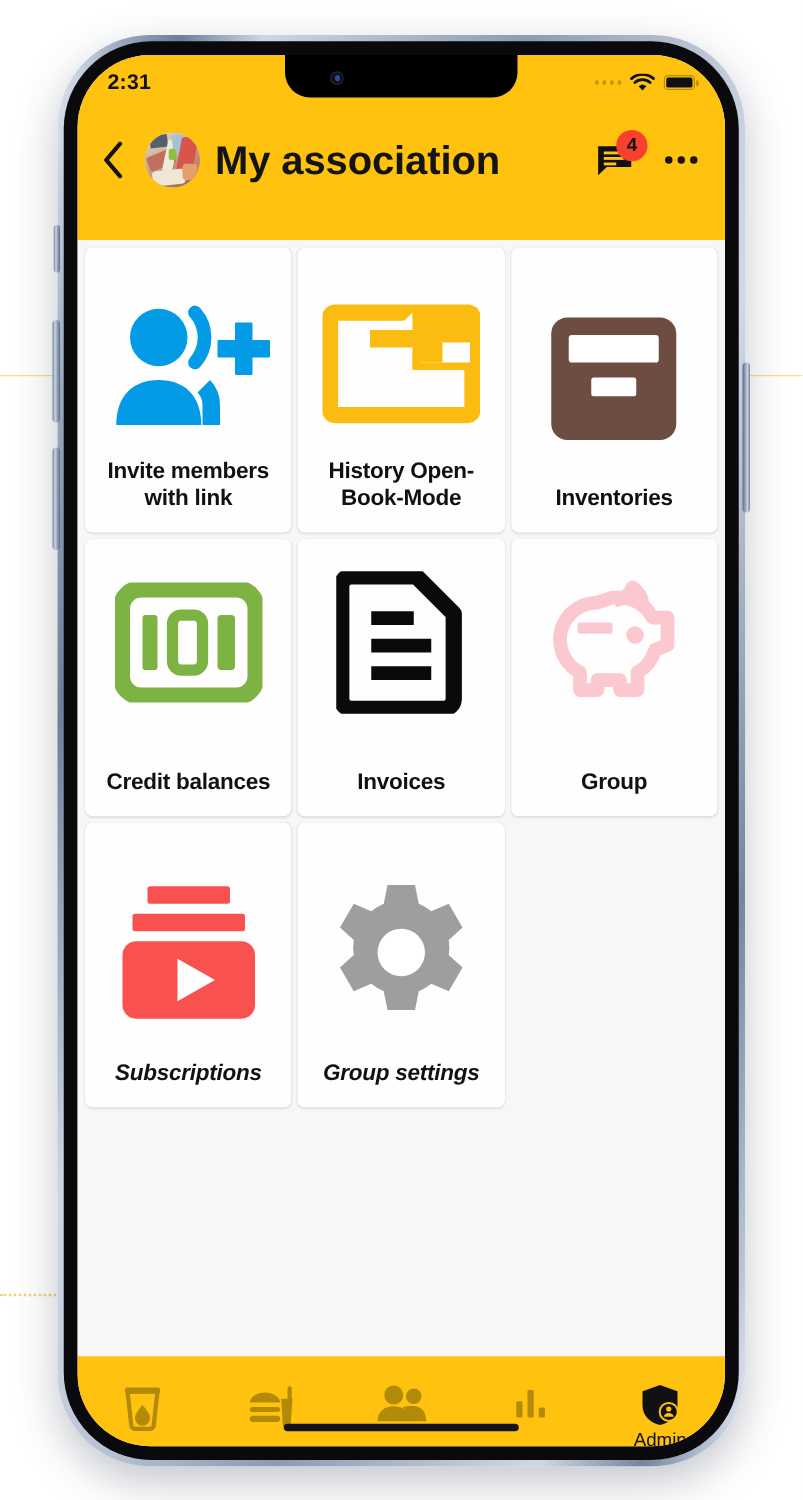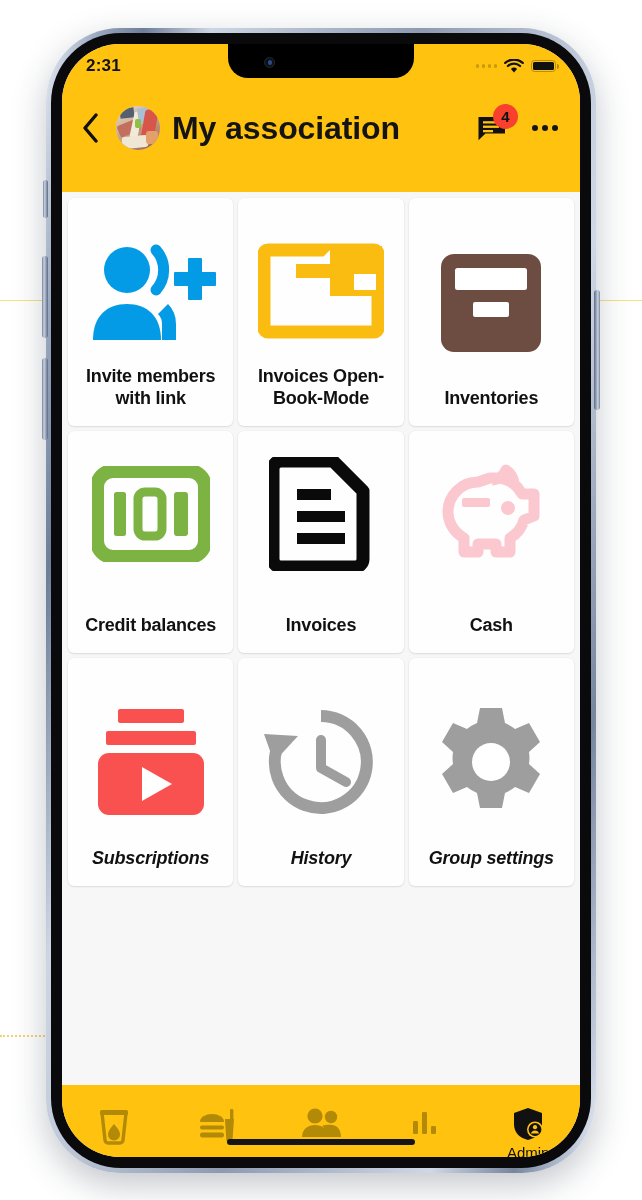--- a/index.html
+++ b/index.html
@@ -399,21 +399,21 @@
                 <path d="M10 12 h106 a4 4 0 0 1 4 4 v74 a4 4 0 0 1 -4 4 h-106 a4 4 0 0 1 -4 -4 v-74 a4 4 0 0 1 4 -4 Z" fill="none" stroke="#FBBC11" stroke-width="13" stroke-linejoin="round"></path>
                 <path d="M72 12 h48 v44 h-48 Z" fill="#FBBC11"></path>
                 <path d="M72 12 v30 h-30 Z" fill="#ffffff"></path>
                 <path d="M74 14 L74 44 L44 44" fill="#ffffff"></path>
                 <path d="M72 10 L72 42 L40 42 L40 56 L124 56 L124 10 Z" fill="none"></path>
                 <path d="M72 8 h52 v50 h-52 v-18 h-34 v-14 h34 Z" fill="#FBBC11"></path>
                 <rect x="78" y="14" width="40" height="38" fill="#ffffff"></rect>
                 <path d="M78 14 h40 v22 h-22 v16 h-18 Z" fill="#FBBC11"></path>
               </svg>
             </div>
-            <div class="lab">Invoices Open-Book-Mode</div>
+            <div class="lab">History Open-Book-Mode</div>
           </div>
 
           <div class="tile">
             <div class="ic">
               <svg width="112" height="112" viewBox="0 0 112 112">
                 <rect x="6" y="8" width="100" height="98" rx="13" fill="#6D4C41"></rect>
                 <rect x="20" y="22" width="72" height="22" rx="2.5" fill="#ffffff"></rect>
                 <rect x="38" y="56" width="36" height="15" rx="2" fill="#ffffff"></rect>
               </svg>
             </div>
@@ -450,48 +450,38 @@
           <div class="tile">
             <div class="ic">
               <svg width="122" height="100" viewBox="0 0 122 100">
                 <path d="M60 14 h6 a30 30 0 0 1 22 10 l4 6 h12 v22 l-10 4 a30 30 0 0 1 -14 18 v14 h-14 v-8 h-18 v8 h-14 v-14
                          a30 30 0 0 1 -16 -26 a30 30 0 0 1 30 -30 Z" fill="none" stroke="#FBC8CF" stroke-width="11" stroke-linejoin="round" stroke-linecap="round"></path>
                 <path d="M62 16 a16 16 0 0 0 14 -10 a18 18 0 0 1 8 14" fill="none" stroke="#FBC8CF" stroke-width="11" stroke-linejoin="round"></path>
                 <rect x="32" y="34" width="28" height="9" rx="2" fill="#FBC8CF"></rect>
                 <circle cx="78" cy="44" r="7" fill="#FBC8CF"></circle>
               </svg>
             </div>
-            <div class="lab">Cash</div>
+            <div class="lab">Group</div>
           </div>
         </div>
 
         <div class="grid row3" style="margin-top:5px;">
 
           <div class="tile">
             <div class="ic">
               <svg width="118" height="118" viewBox="0 0 118 118">
                 <rect x="26" y="6" width="66" height="14" rx="2" fill="#F9514F"></rect>
                 <rect x="14" y="28" width="90" height="14" rx="2" fill="#F9514F"></rect>
                 <rect x="6" y="50" width="106" height="62" rx="11" fill="#F9514F"></rect>
                 <path d="M50 64 L80 81 L50 98 Z" fill="#ffffff"></path>
               </svg>
             </div>
             <div class="lab">Subscriptions</div>
           </div>
 
-          <div class="tile">
-            <div class="ic">
-              <svg width="122" height="112" viewBox="0 0 122 112">
-                <path d="M61 10 a46 46 0 1 1 -40 23" fill="none" stroke="#9E9E9E" stroke-width="12" stroke-linecap="butt"></path>
-                <path d="M4 28 L38 30 L14 56 Z" fill="#9E9E9E"></path>
-                <path d="M61 34 V62 L86 76" fill="none" stroke="#9E9E9E" stroke-width="10" stroke-linecap="round" stroke-linejoin="round"></path>
-              </svg>
-            </div>
-            <div class="lab">History</div>
-          </div>
 
           <div class="tile">
             <div class="ic">
               <svg width="116" height="116" viewBox="0 0 116 116">
                 <path d="M47 4 h22 l3 15 a40 40 0 0 1 10 6 l14 -6 l11 19 l-11 10 a40 40 0 0 1 0 12 l11 10 l-11 19 l-14 -6
                          a40 40 0 0 1 -10 6 l-3 15 h-22 l-3 -15 a40 40 0 0 1 -10 -6 l-14 6 l-11 -19 l11 -10
                          a40 40 0 0 1 0 -12 l-11 -10 l11 -19 l14 6 a40 40 0 0 1 10 -6 Z" fill="#9E9E9E"></path>
                 <circle cx="58" cy="58" r="19" fill="#ffffff"></circle>
               </svg>
             </div>

